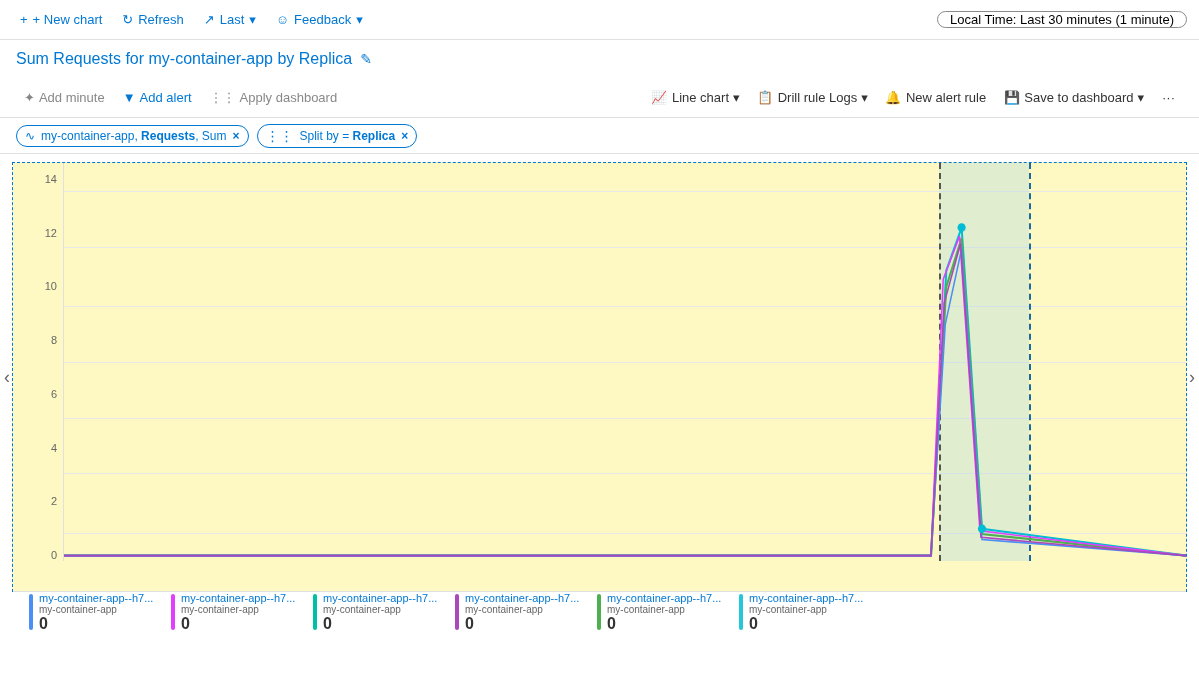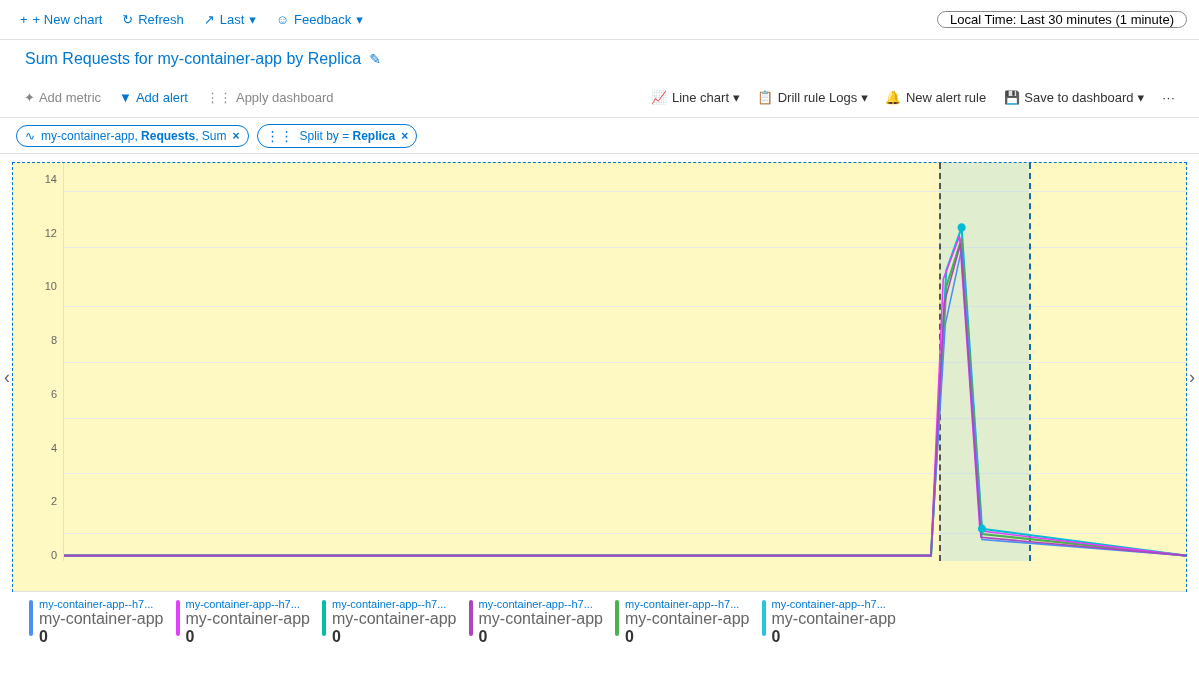--- a/index.html
+++ b/index.html
@@ -16,21 +16,21 @@
       border-radius: 2px;
     }
     .top-toolbar-right { margin-left: auto; }
     .time-selector {
       border: 1px solid #8a8a8a; border-radius: 12px; padding: 0 12px;
       font-size: 13px; background: #fff; cursor: pointer;
     }
 
     
     .page-title-bar {
-      padding: 10px 25px; display: flex; align-items: center; gap: 8px;
+      padding: 10px 16px; display: flex; align-items: center; gap: 8px;
     }
     .page-title {
       font-size: 16px; color: #0078d4; font-weight: 400;
     }
     .edit-icon { color: #0078d4; cursor: pointer; font-size: 14px; }
 
     
     .chart-toolbar {
       display: flex; align-items: center; padding: 4px 16px; border-bottom: 1px solid #e0e0e0;
       background: #fff; height: 40px; gap: 2px; flex-wrap: nowrap;
@@ -102,32 +102,32 @@
     }
     .dashed-line-left {
       position: absolute; top: 0; bottom: 0; width: 1px; border-left: 2px dashed #555;
     }
     .dashed-line-right {
       position: absolute; top: 0; bottom: 0; width: 1px; border-left: 2px dashed #1a6aa0;
     }
 
     
     .legend-area {
-      padding: 6px 16px; display: flex; flex-wrap: wrap; gap: 12px;
+      padding: 0 16px; display: flex; flex-wrap: wrap; gap: 12px;
       border-top: 1px solid #e0e0e0;
     }
     .legend-item {
       display: flex; align-items: flex-start; gap: 6px; min-width: 130px;
     }
     .legend-color-bar {
       width: 4px; height: 36px; border-radius: 2px; flex-shrink: 0; margin-top: 2px;
     }
     .legend-text { display: flex; flex-direction: column; font-size: 11px; }
     .legend-name { color: #0078d4; font-size: 11px; }
-    .legend-sub { color: #666; font-size: 16px; }
+    .legend-sub { color: #666; font-size: 10px; }
     .legend-val { font-size: 16px; font-weight: 600; color: #333; }
 
     
     .nav-arrow {
       position: absolute; top: 50%; transform: translateY(-50%);
       background: none; border: none; cursor: pointer; font-size: 18px; color: #666;
       z-index: 10; padding: 4px;
     }
     .nav-arrow-left { left: 0; }
     .nav-arrow-right { right: 0; }
@@ -165,21 +165,21 @@
 </div>
 
 <div class="page-title-bar">
   <span class="page-title">Sum Requests for my-container-app by Replica</span>
   <span class="edit-icon">✎</span>
 </div>
 
 <div class="chart-toolbar">
   <button class="chart-toolbar-btn muted">
     <span>✦</span>
-    <span>Add metric</span>
+    <span>Add minute</span>
   </button>
   <button class="chart-toolbar-btn blue">
     <span>▼</span>
     <span>Add alert</span>
   </button>
   <button class="chart-toolbar-btn muted">
     <span>⋮⋮</span>
     <span>Apply dashboard</span>
   </button>
   <div class="chart-toolbar-right">

